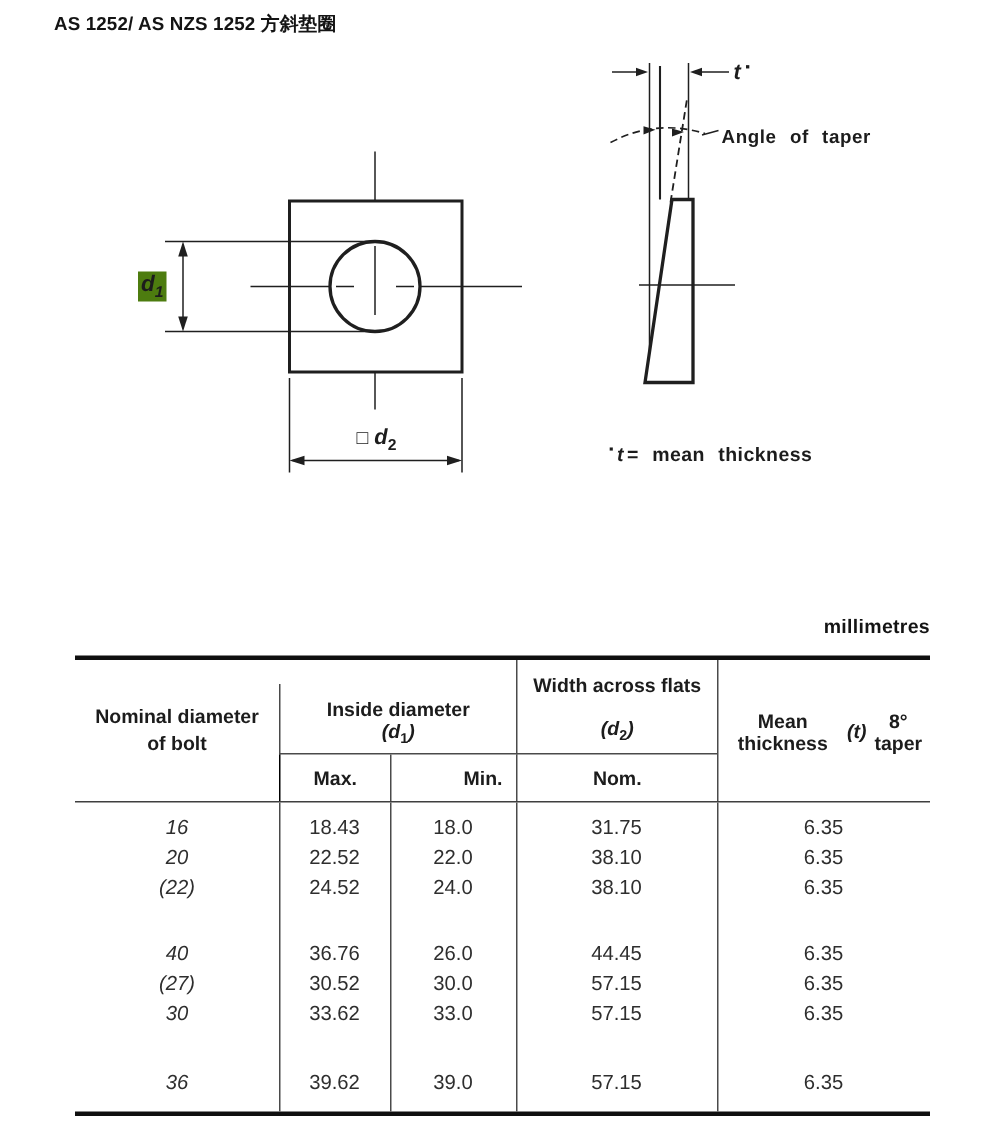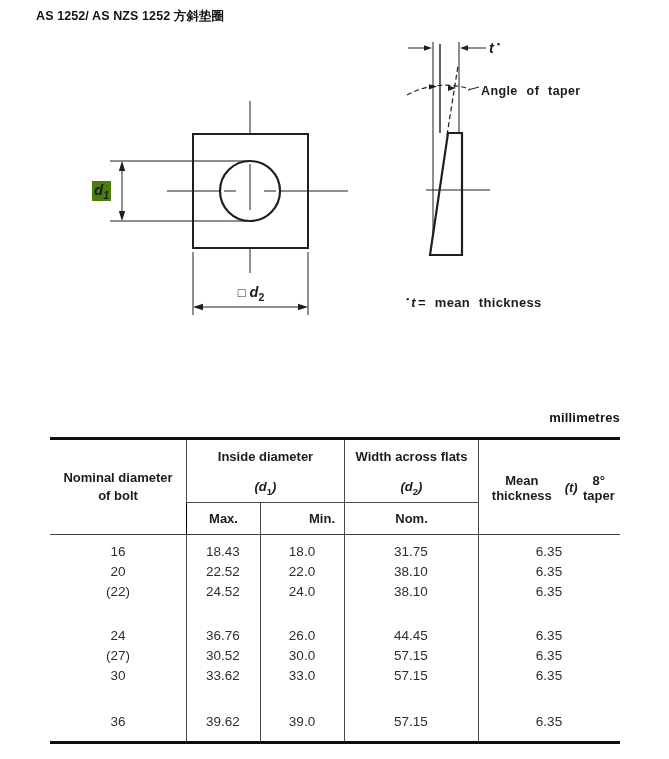--- a/index.html
+++ b/index.html
@@ -44,39 +44,39 @@
     grid-template-columns:136px 74px 84px 134px 142px;
     grid-template-rows:63px 31px;
   }
   .th {
     display:flex; align-items:center; justify-content:center;
     font-weight:700; font-size:13px; color:#1c1c1c; text-align:center;
   }
   .th .sym { font-size:13px; }
   .th .sym sub { font-size:9.5px; }
   .th-bolt  { grid-column:1; grid-row:1/3; flex-direction:column; line-height:1.4; }
-  .th-inside{ grid-column:2/4; grid-row:1; border-left:1px solid #4a4a4a; border-bottom:1px solid #4a4a4a; flex-direction:column; justify-content:space-between; padding:9px 0 5px; }
+  .th-inside{ grid-column:2/4; grid-row:1; border-left:1px solid #4a4a4a; border-bottom:1px solid #4a4a4a; flex-direction:column; justify-content:space-between; padding:9px 0 5px;margin-top:16px; }
   .th-width { grid-column:4; grid-row:1; border-left:1px solid #4a4a4a; border-bottom:1px solid #4a4a4a; flex-direction:column; justify-content:space-between; padding:9px 0 5px; }
   .th-thick { grid-column:5; grid-row:1/3; border-left:1px solid #4a4a4a; justify-content:space-between; padding:9px 0 8px; }
   .th-max { grid-column:2; grid-row:2; border-left:1px solid #000000; }
   .th-min { grid-column:3; grid-row:2; border-left:1px solid #4a4a4a;padding-left:39px; }
   .th-nom { grid-column:4; grid-row:2; border-left:1px solid #4a4a4a; }
   .tbody {
     position:relative;
     padding:6px 0 10px;
     border-bottom:3px solid #0f0f0f;
   }
   .vline { position:absolute; top:0; bottom:0; width:1px; background:#4a4a4a; }
   .vl1 { left:136px; } .vl2 { left:210px; } .vl3 { left:294px; } .vl4 { left:428px; }
   .trow { display:flex; height:20px; }
   .trow > div {
     display:flex; align-items:center; justify-content:center;
     font-size:13.5px; color:#2e2e2e;
   }
-  .c-bolt { width:136px; } .c-max { width:74px; } .c-min { width:84px; }
+  .c-bolt { width:136px;font-style:italic; } .c-max { width:74px; } .c-min { width:84px; }
   .c-nom { width:134px; } .c-t { width:142px; }
   .spacer-a { height:24px; } .spacer-b { height:26px; }
 </style>
 </head>
 <body>
 
 <div class="page-title">AS 1252/ AS NZS 1252 方斜垫圈</div>
 
 <svg id="diagram-svg" width="669" height="430" viewBox="0 0 669 430">
 
@@ -181,21 +181,21 @@
     </div>
     <div class="trow">
       <div class="c-bolt">(22)</div>
       <div class="c-max">24.52</div>
       <div class="c-min">24.0</div>
       <div class="c-nom">38.10</div>
       <div class="c-t">6.35</div>
     </div>
     <div class="spacer-a"></div>
     <div class="trow">
-      <div class="c-bolt">24</div>
+      <div class="c-bolt">40</div>
       <div class="c-max">36.76</div>
       <div class="c-min">26.0</div>
       <div class="c-nom">44.45</div>
       <div class="c-t">6.35</div>
     </div>
     <div class="trow">
       <div class="c-bolt">(27)</div>
       <div class="c-max">30.52</div>
       <div class="c-min">30.0</div>
       <div class="c-nom">57.15</div>

